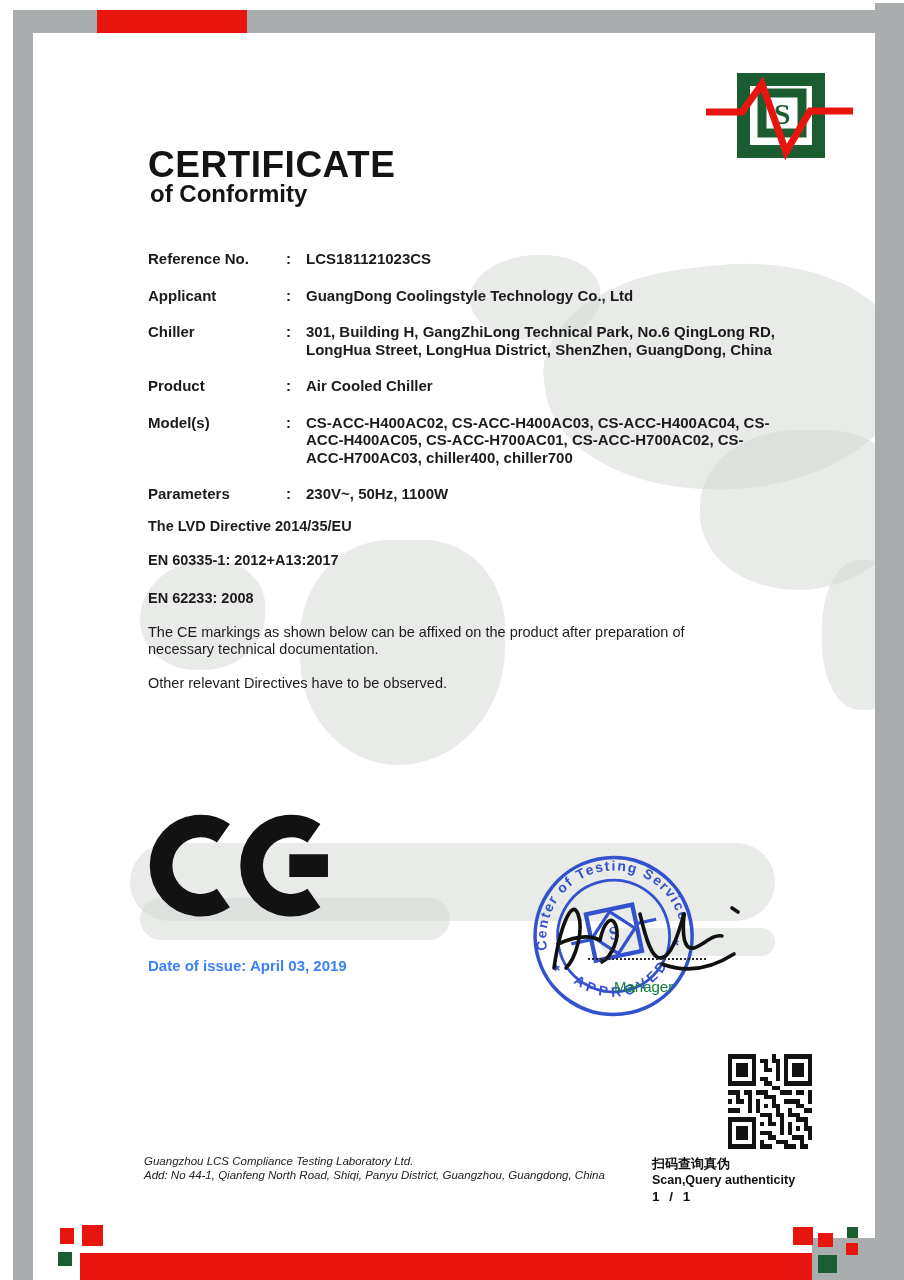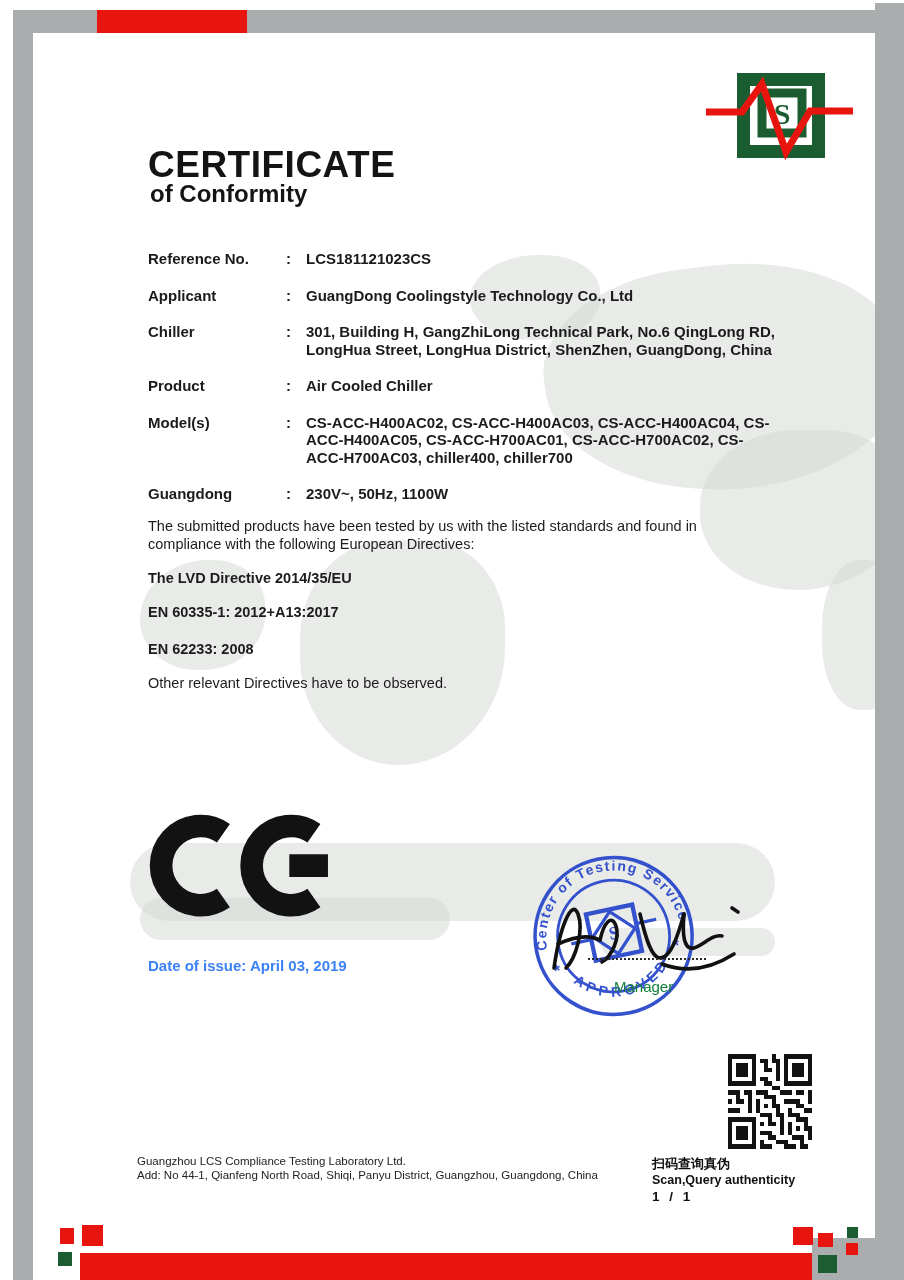--- a/index.html
+++ b/index.html
@@ -107,33 +107,33 @@
       <span class="lbl">Product</span>
       <span class="colon">:</span>
       <span class="val">Air Cooled Chiller</span>
     </div>
     <div class="field-row">
       <span class="lbl">Model(s)</span>
       <span class="colon">:</span>
       <span class="val">CS-ACC-H400AC02, CS-ACC-H400AC03, CS-ACC-H400AC04, CS-ACC-H400AC05, CS-ACC-H700AC01, CS-ACC-H700AC02, CS-ACC-H700AC03, chiller400, chiller700</span>
     </div>
     <div class="field-row" style="margin-top:6px;">
-      <span class="lbl">Guangdong</span>
+      <span class="lbl">Parameters</span>
       <span class="colon">:</span>
       <span class="val">230V~, 50Hz, 1100W</span>
     </div>
   </div>
 
   <div class="abs body-text" style="left:148px; top:518px;">
-    <p>The submitted products have been tested by us with the listed standards and found in compliance with the following European Directives:</p>
     <p class="b">The LVD Directive 2014/35/EU</p>
     <p>
       <span class="std-line" style="display:block;">EN 60335-1: 2012+A13:2017</span>
       <span class="std-line" style="display:block;margin-top:20px;">EN 62233: 2008</span>
     </p>
+    <p>The CE markings as shown below can be affixed on the product after preparation of necessary technical documentation.</p>
     <p>Other relevant Directives have to be observed.</p>
   </div>
 
   <div class="abs" style="left:146px; top:806px;">
     <svg width="198" height="123" viewBox="0 0 210 130">
       <path d="M82.1,28.6 A42,42 0 1 0 82.1,97.4" fill="none" stroke="#121212" stroke-width="24"></path>
       <path d="M178.1,28.6 A42,42 0 1 0 178.1,97.4" fill="none" stroke="#121212" stroke-width="24"></path>
       <path d="M152,63 L193,63" fill="none" stroke="#121212" stroke-width="24"></path>
     </svg>
   </div>
@@ -172,21 +172,21 @@
         <path d="M100,32 C106,58 112,76 120,76 C132,76 140,46 144,32"></path>
         <path d="M144,32 C142,54 144,68 154,66 C164,63 172,52 182,54"></path>
         <path d="M122,82 C148,92 172,86 194,72"></path>
         <path d="M192,26 l6,4"></path>
       </g>
     </svg>
   </div>
   <div class="abs sig-dotline" style="left:588px; top:958px;"></div>
   <div class="abs manager" style="left:614px; top:978px;">Manager</div>
 
-  <div class="abs footer-left" style="left:137px; top:1154px;">
+  <div class="abs footer-left" style="left:144px; top:1154px;font-style:italic;">
     <div>Guangzhou LCS Compliance Testing Laboratory Ltd.</div>
     <div>Add: No 44-1, Qianfeng North Road, Shiqi, Panyu District, Guangzhou, Guangdong, China</div>
   </div>
 
   <div class="abs footer-right" style="left:652px; top:1054px;">
     <div class="qr">
         <div class="on"></div>
         <div class="on"></div>
         <div class="on"></div>
         <div class="on"></div>

